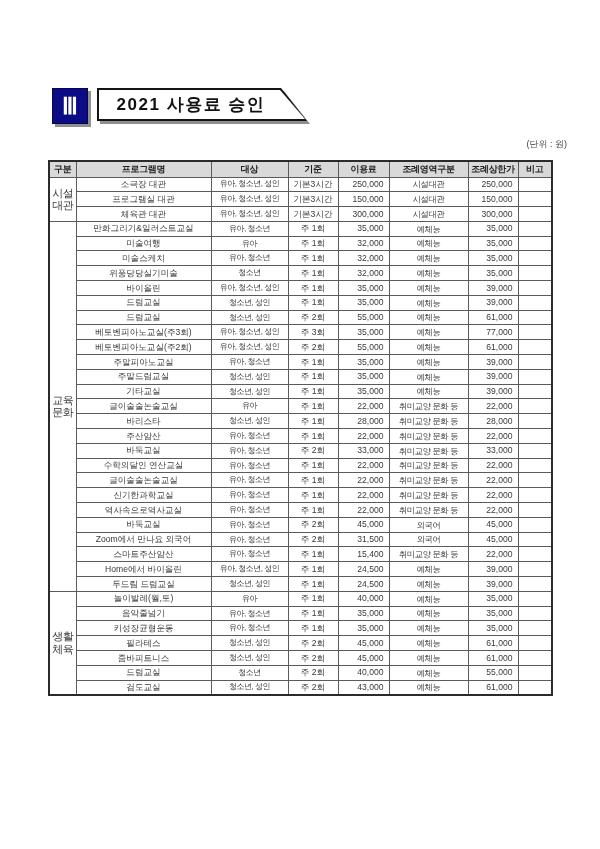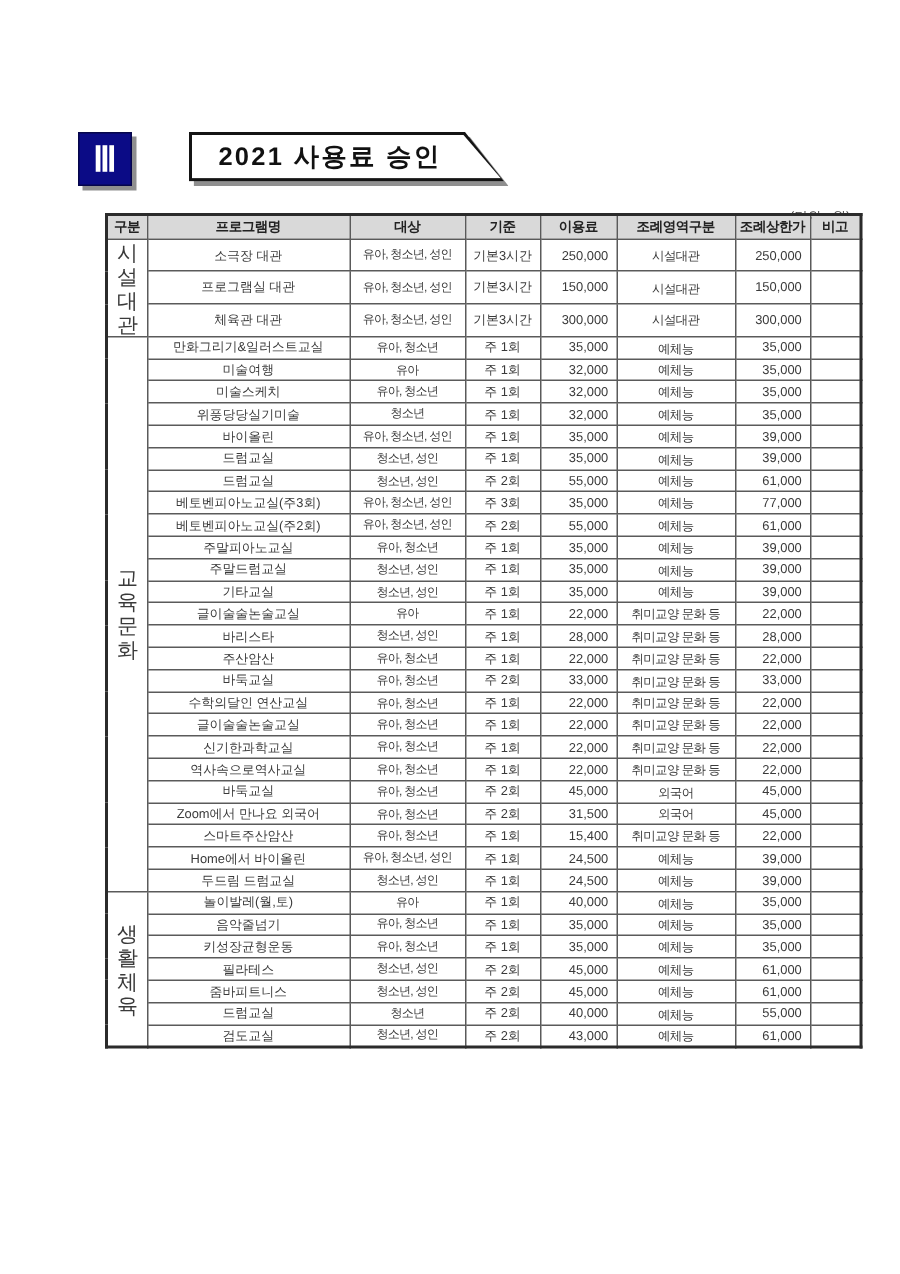--- a/index.html
+++ b/index.html
@@ -20,57 +20,56 @@
   }
 
   
   .banner-no{
     position:absolute; left:52px; top:88px; width:36px; height:36px;
     background:var(--navy); box-shadow:3px 3px 0 var(--shadow);
     color:#fff; display:flex; align-items:center; justify-content:center;
     font-family:"Liberation Serif", serif; font-size:23px; font-weight:bold;
     border:1px solid #06064a;
   }
-  .banner-title-wrap{ position:absolute; left:97px; top:88px; width:210px; height:33px;margin-left:29px; }
+  .banner-title-wrap{ position:absolute; left:97px; top:88px; width:210px; height:33px; }
   .banner-layer{ position:absolute; inset:0;
     clip-path:polygon(0 0, calc(100% - 26px) 0, 100% 100%, 0 100%); }
   .t-shadow{ background:var(--shadow); transform:translate(3px,3px); }
   .t-border{ background:#141414; }
   .t-fill{ inset:2px; background:#fff;
     clip-path:polygon(0 0, calc(100% - 25px) 0, 100% 100%, 0 100%); }
   .banner-title-text{
     position:absolute; inset:0; display:flex; align-items:center; justify-content:center;
     padding-right:22px; font-size:17px; font-weight:bold; color:#111; letter-spacing:1.5px;
   }
 
   
   .unit-label{ position:absolute; right:33px; top:138px; font-size:9px; color:#444; }
 
   
   table{
-    position:absolute; left:48px; top:142px; width:503px;
+    position:absolute; left:48px; top:160px; width:503px;
     border-collapse:collapse; table-layout:fixed;
     border:2px solid var(--line-heavy);
-    margin-left:22px;
   }
   th,td{
     border:1px solid var(--line);
     padding:0; margin:0; text-align:center; vertical-align:middle;
     line-height:1; white-space:nowrap; overflow:hidden;
   }
   thead th{
     height:16px; background:var(--header-bg);
     font-size:9px; font-weight:bold; letter-spacing:-0.3px; color:#222;
   }
   tbody td{ height:14.8px; font-size:8.6px; }
   .c-num{ text-align:right; padding-right:5px; }
   .c-target{ font-size:8px; letter-spacing:-0.5px; }
   .c-area{ font-size:8.3px; letter-spacing:-0.4px; }
   .group-cell{
-    white-space:pre-line; font-size:14px; line-height:1.15; letter-spacing:-0.5px;
+    white-space:pre-line; font-size:11px; line-height:1.15; letter-spacing:-0.5px;
     border-right:1px solid var(--line);
   }
   tr.group-start td{ border-top:1.6px solid var(--line-heavy); }
 </style>
 </head>
 <body>
 
 <div class="banner-no">
   <span>Ⅲ</span>
 </div>

